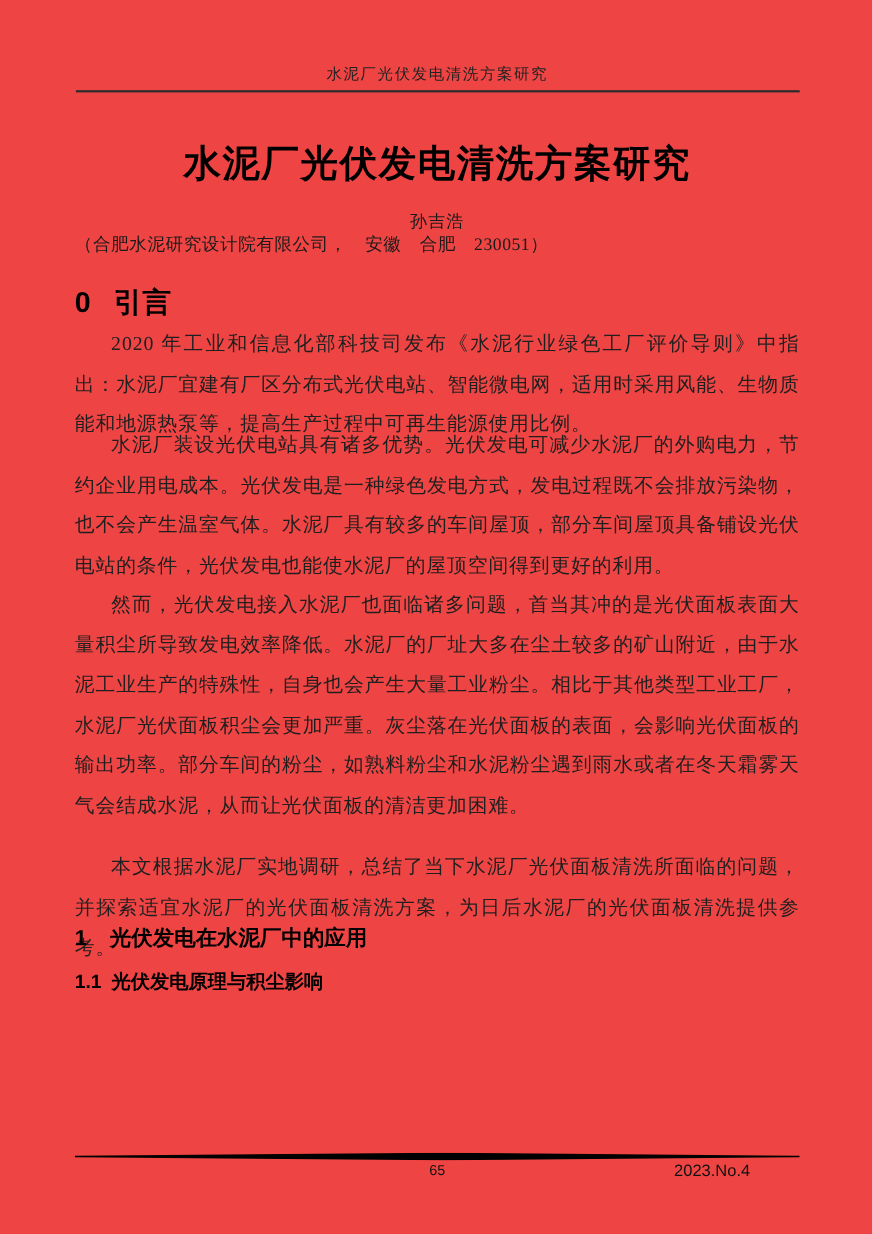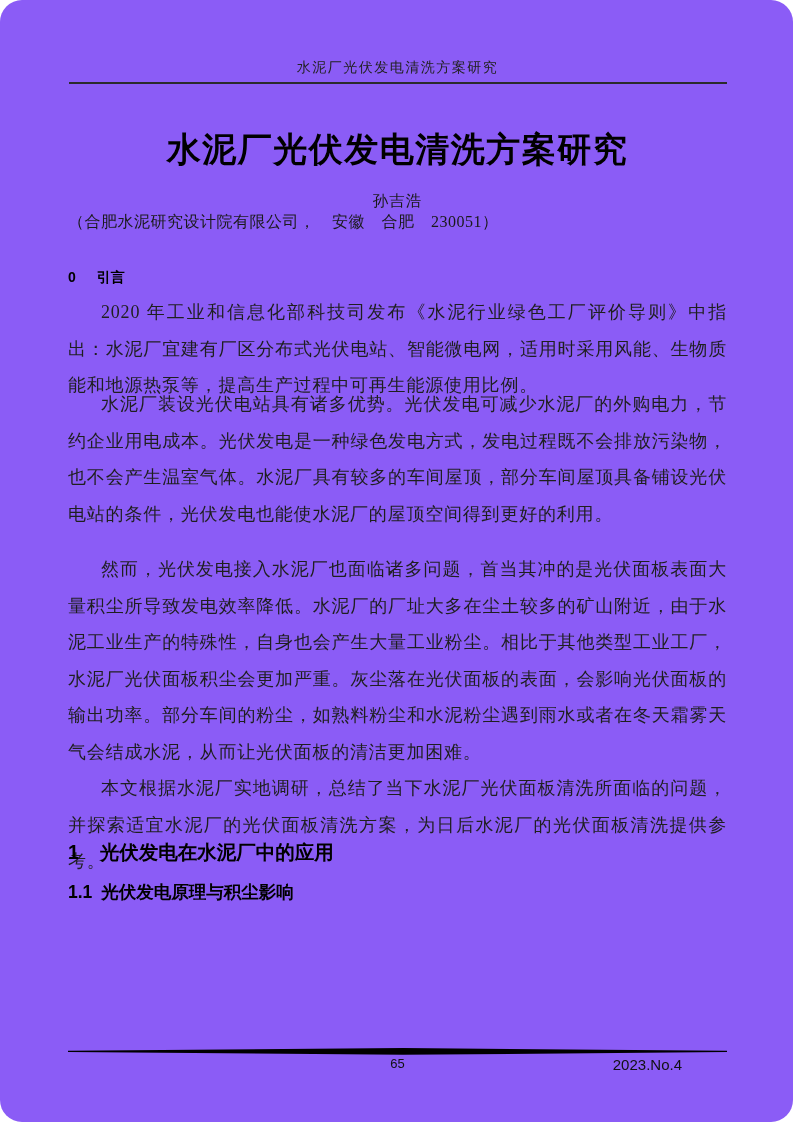--- a/index.html
+++ b/index.html
@@ -1,24 +1,23 @@
 <!DOCTYPE html>
 <html><head>
 <meta charset="utf-8">
 <style>
   html, body { margin: 0; padding: 0; background: #ffffff; }
   .page {
     position: relative;
     width: 793px;
     height: 1122px;
-    background: #8b5cf6;
+    background: #ef4444;
     overflow: hidden;
     font-family: "Liberation Serif", "DejaVu Serif", serif;
     color: #1c1c1c;
-    border-radius: 22px;
   }
 
   
   .runhead {
     position: absolute;
     top: 59px; left: 68px; width: 659px;
     text-align: center;
     font-size: 14px;
     letter-spacing: 1.5px;
     color: #222;
@@ -63,42 +62,42 @@
 
   
   .sec {
     position: absolute;
     left: 68px; width: 659px;
     font-family: "Liberation Sans", "DejaVu Sans", sans-serif;
     font-weight: 700;
     color: #000;
     white-space: nowrap;
   }
-  .sec-0  { top: 269px; font-size: 14px; }
+  .sec-0  { top: 258px; font-size: 26px; }
   .sec-1  { top: 839px; font-size: 19.5px; }
   .sec-11 { top: 880px; font-size: 17.5px; }
   .num-wide  { margin-right: 21px; }
   .num-tight { margin-right: 9px; }
 
   
   .para {
     position: absolute;
     left: 68px; width: 659px;
     margin: 0;
     font-size: 18px;
     line-height: 36.6px;
     letter-spacing: 0.8px;
     text-align: justify;
     text-justify: inter-character;
     text-indent: 33px;
     color: #1f1f1f;
   }
   .p1 { top: 294px; }
   .p2 { top: 386px; }
-  .p3 { top: 551px; }
+  .p3 { top: 531px; }
   .p4 { top: 770px; }
   .p5 { top: 916px; }
 
   
   .footer-rule {
     position: absolute;
     top: 1048px; left: 68px; width: 659px; height: 7px;
   }
   .pagenum {
     position: absolute;

